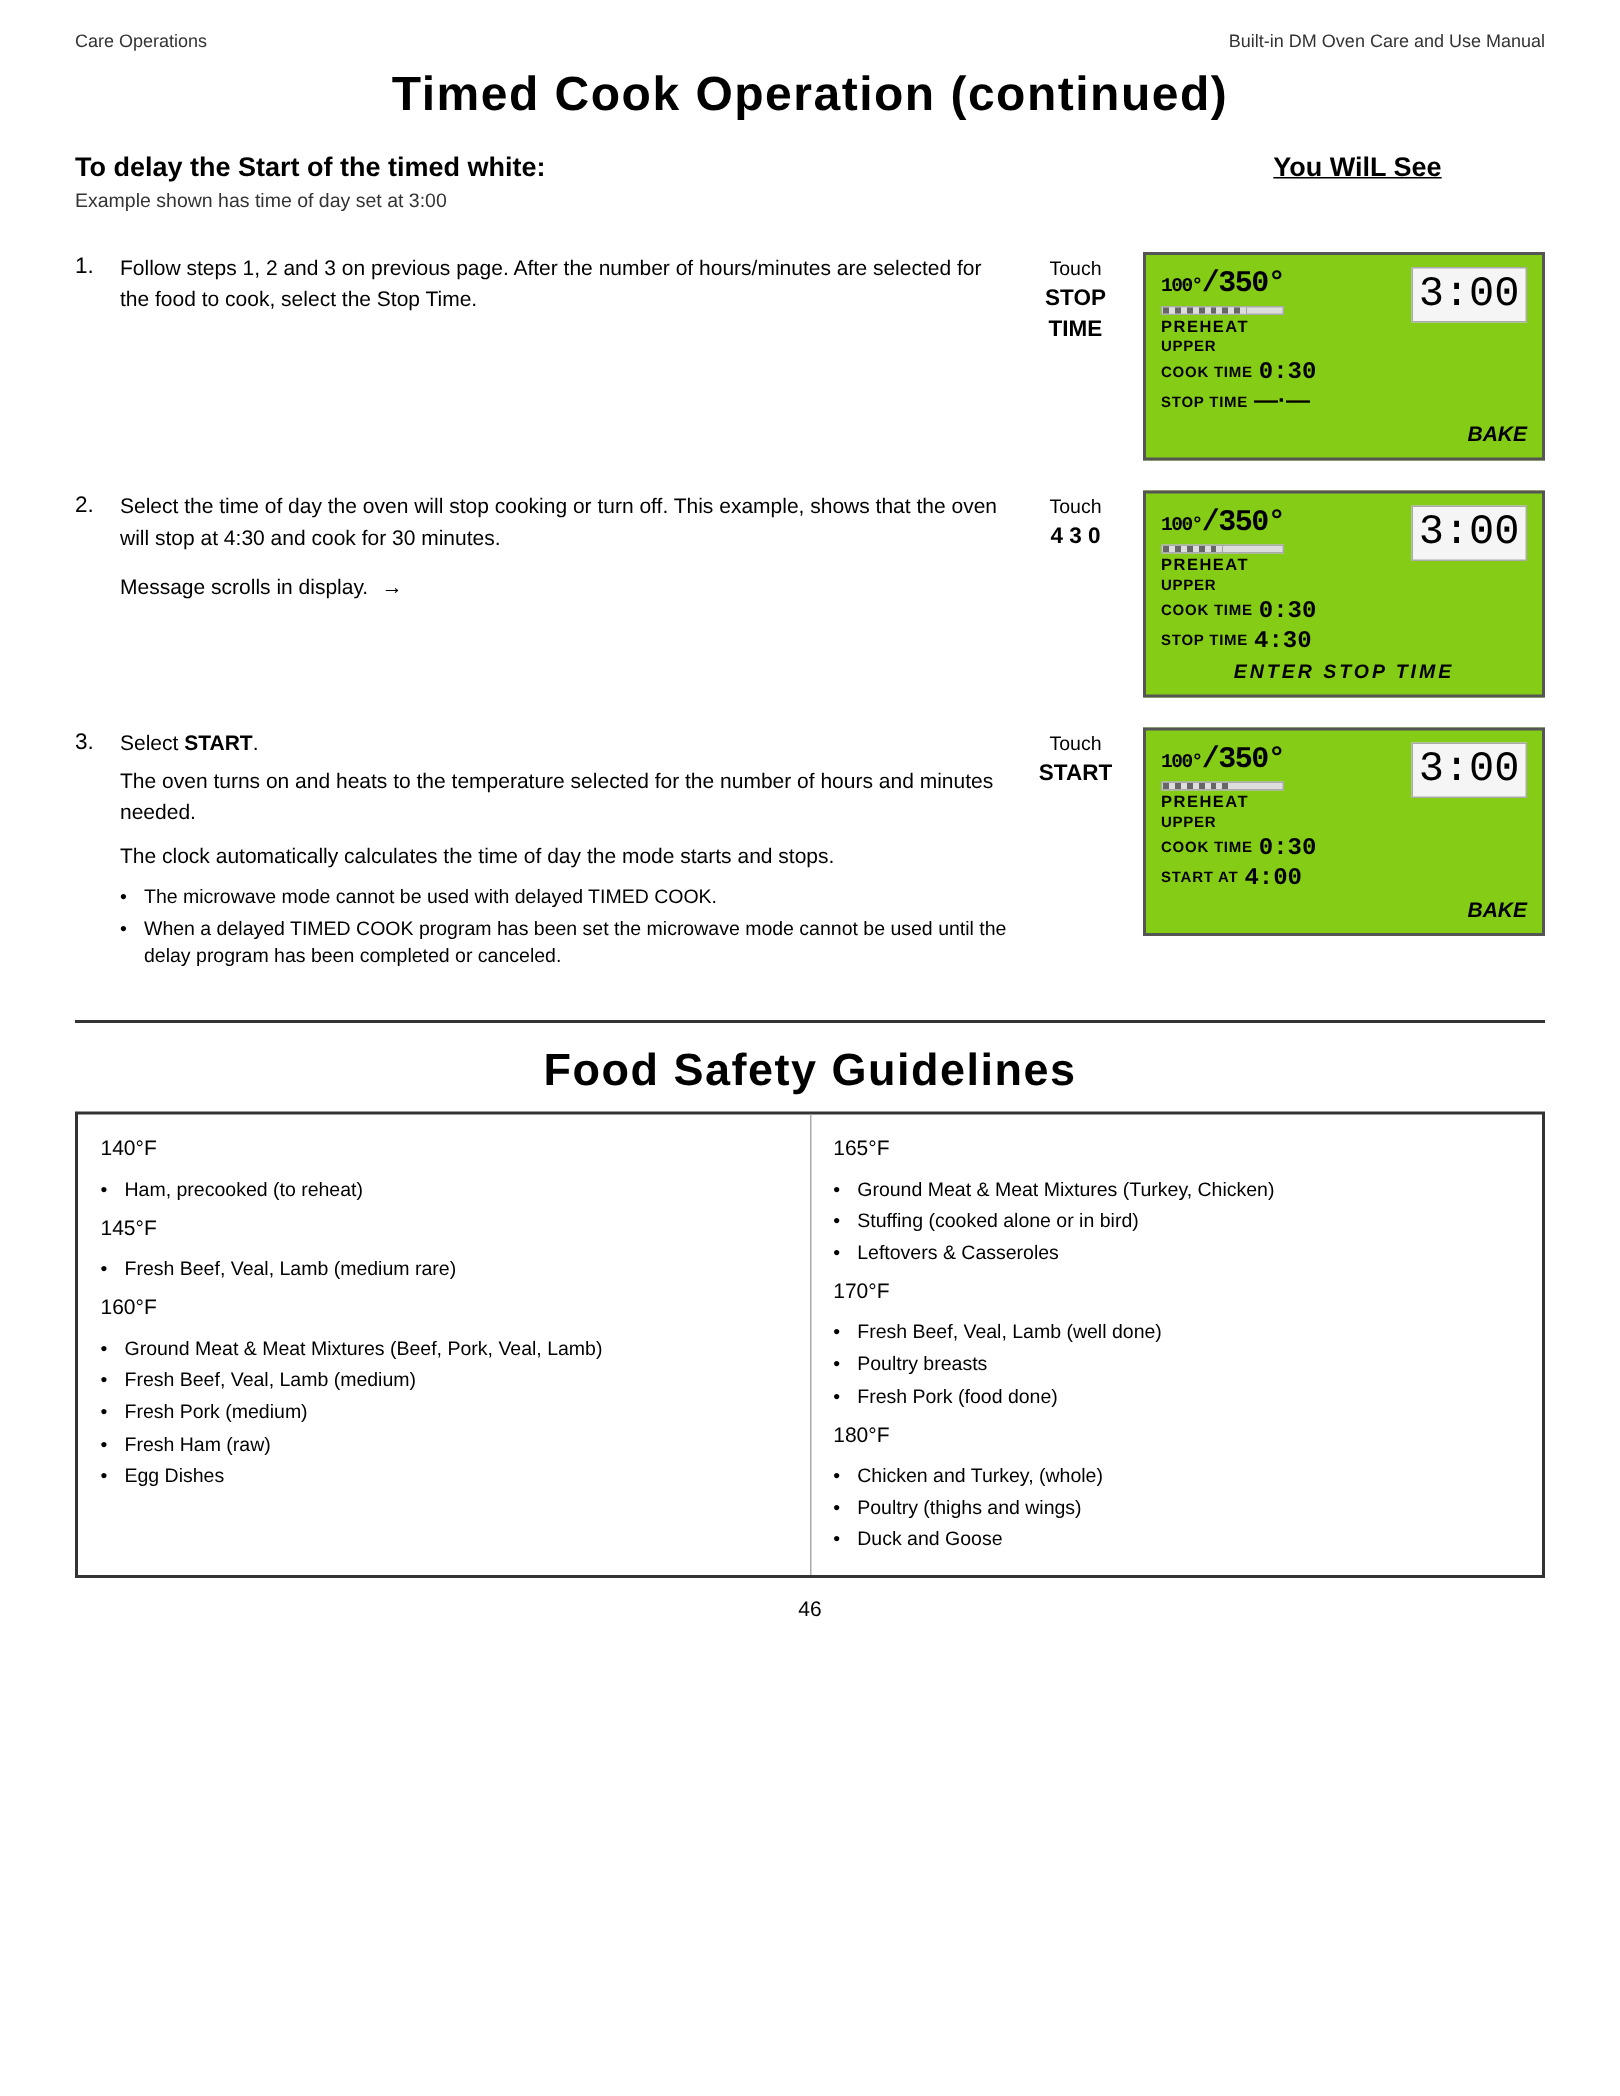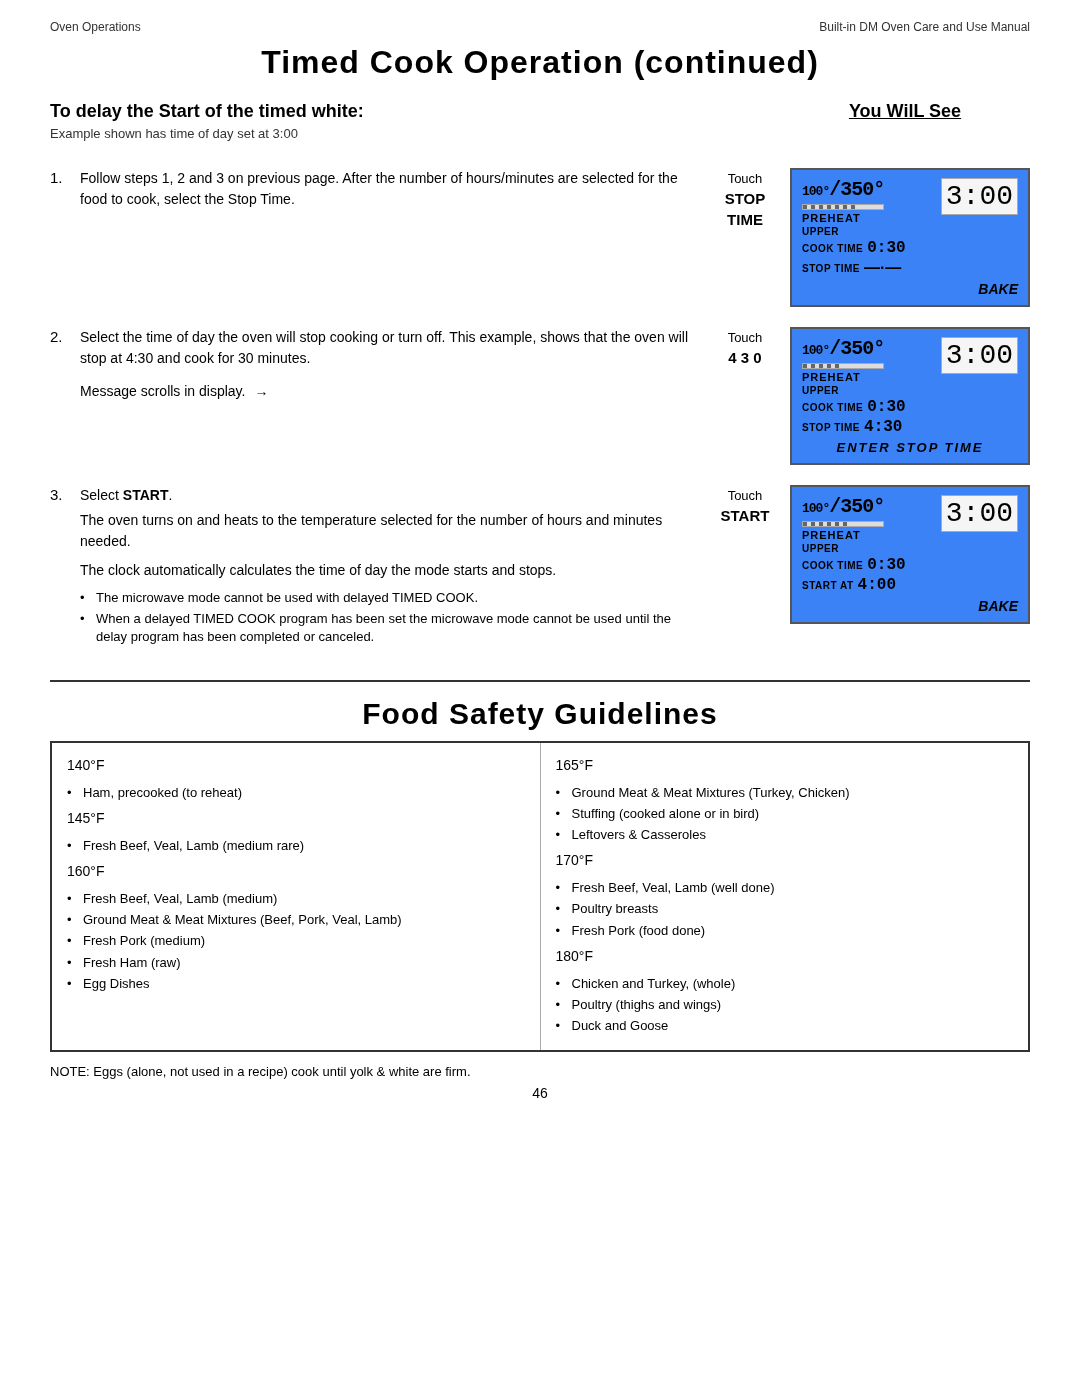--- a/index.html
+++ b/index.html
@@ -82,25 +82,25 @@
       font-size: 13px;
     }
 
     .touch-label .touch-bold {
       font-size: 15px;
       font-weight: bold;
     }
 
     .display-panel {
       border: 2px solid #555;
-      width: 240px;
+      width: 268px;
       min-height: 110px;
       padding: 8px 10px;
       position: relative;
-      background: #3b82f6;
+      background: #84cc16;
       flex-shrink: 0;
     }
 
     .display-top-row {
       display: flex;
       justify-content: space-between;
       align-items: flex-start;
     }
 
     .display-temp {
@@ -305,21 +305,21 @@
 
     .step-bullets {
       margin-top: 8px;
     }
 
   </style>
 </head>
 <body>
 
 <div class="page-header">
-  <span>Oven Operations</span>
+  <span>Care Operations</span>
   <span>Built-in DM Oven Care and Use Manual</span>
 </div>
 
 <h1 class="main-title">Timed Cook Operation (continued)</h1>
 
 <div class="timed-section">
 
   <div class="header-row">
     <div class="header-left">
       <div class="section-title">To delay the Start of the timed white:</div>
@@ -466,22 +466,22 @@
         <div class="food-temp-header">140°F</div>
         <ul class="bullet-list">
           <li>Ham, precooked (to reheat)</li>
         </ul>
         <div class="food-temp-header">145°F</div>
         <ul class="bullet-list">
           <li>Fresh Beef, Veal, Lamb (medium rare)</li>
         </ul>
         <div class="food-temp-header">160°F</div>
         <ul class="bullet-list">
+          <li>Ground Meat &amp; Meat Mixtures (Beef, Pork, Veal, Lamb)</li>
           <li>Fresh Beef, Veal, Lamb (medium)</li>
-          <li>Ground Meat &amp; Meat Mixtures (Beef, Pork, Veal, Lamb)</li>
           <li>Fresh Pork (medium)</li>
           <li>Fresh Ham (raw)</li>
           <li>Egg Dishes</li>
         </ul>
       </div>
 
       <div class="food-col">
         <div class="food-temp-header">165°F</div>
         <ul class="bullet-list">
           <li>Ground Meat &amp; Meat Mixtures (Turkey, Chicken)</li>
@@ -499,15 +499,14 @@
           <li>Chicken and Turkey, (whole)</li>
           <li>Poultry (thighs and wings)</li>
           <li>Duck and Goose</li>
         </ul>
       </div>
     </div>
   </div>
 </div>
 
 <div class="page-footer">
-  <div class="note">NOTE: Eggs (alone, not used in a recipe) cook until yolk &amp; white are firm.</div>
   <div class="page-num">46</div>
 </div>
 
 </body></html>

